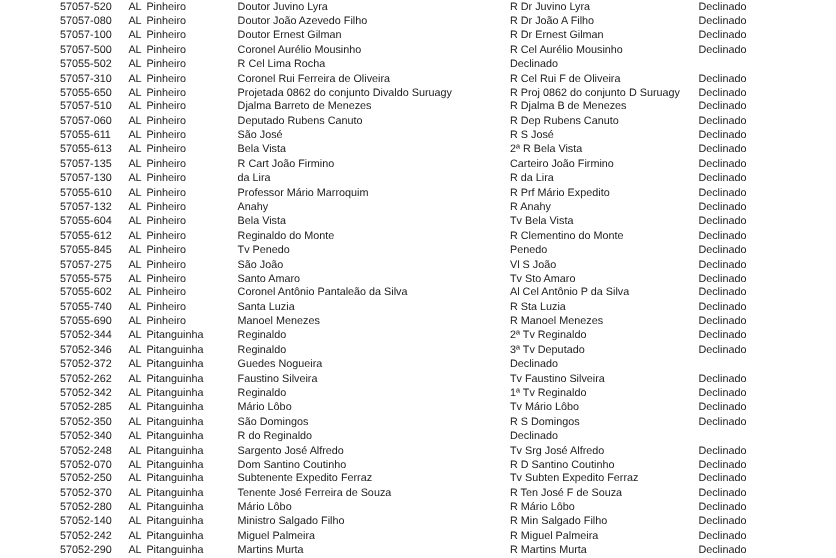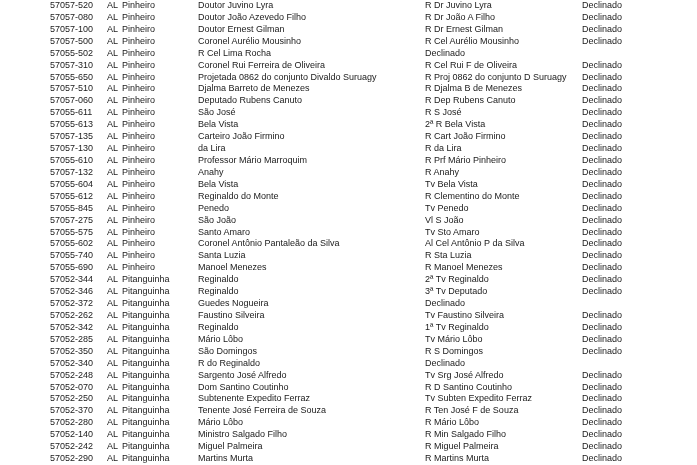--- a/index.html
+++ b/index.html
@@ -130,38 +130,38 @@
         <span class="cell c-uf">AL</span>
         <span class="cell c-bairro">Pinheiro</span>
         <span class="cell c-logradouro">Bela Vista</span>
         <span class="cell c-abreviatura">2ª R Bela Vista</span>
         <span class="cell c-situacao">Declinado</span>
       </div>
       <div class="trow">
         <span class="cell c-cep">57057-135</span>
         <span class="cell c-uf">AL</span>
         <span class="cell c-bairro">Pinheiro</span>
+        <span class="cell c-abreviatura">R Cart João Firmino</span>
         <span class="cell c-logradouro">Carteiro João Firmino</span>
-        <span class="cell c-abreviatura">R Cart João Firmino</span>
         <span class="cell c-situacao">Declinado</span>
       </div>
       <div class="trow">
         <span class="cell c-cep">57057-130</span>
         <span class="cell c-uf">AL</span>
         <span class="cell c-bairro">Pinheiro</span>
         <span class="cell c-logradouro">da Lira</span>
         <span class="cell c-abreviatura">R da Lira</span>
         <span class="cell c-situacao">Declinado</span>
       </div>
       <div class="trow">
         <span class="cell c-cep">57055-610</span>
         <span class="cell c-uf">AL</span>
         <span class="cell c-bairro">Pinheiro</span>
         <span class="cell c-logradouro">Professor Mário Marroquim</span>
-        <span class="cell c-abreviatura">R Prf Mário Pinheiro</span>
+        <span class="cell c-abreviatura">R Prf Mário Expedito</span>
         <span class="cell c-situacao">Declinado</span>
       </div>
       <div class="trow">
         <span class="cell c-cep">57057-132</span>
         <span class="cell c-uf">AL</span>
         <span class="cell c-bairro">Pinheiro</span>
         <span class="cell c-logradouro">Anahy</span>
         <span class="cell c-abreviatura">R Anahy</span>
         <span class="cell c-situacao">Declinado</span>
       </div>
@@ -178,22 +178,22 @@
         <span class="cell c-uf">AL</span>
         <span class="cell c-bairro">Pinheiro</span>
         <span class="cell c-logradouro">Reginaldo do Monte</span>
         <span class="cell c-abreviatura">R Clementino do Monte</span>
         <span class="cell c-situacao">Declinado</span>
       </div>
       <div class="trow">
         <span class="cell c-cep">57055-845</span>
         <span class="cell c-uf">AL</span>
         <span class="cell c-bairro">Pinheiro</span>
+        <span class="cell c-abreviatura">Tv Penedo</span>
         <span class="cell c-logradouro">Penedo</span>
-        <span class="cell c-abreviatura">Tv Penedo</span>
         <span class="cell c-situacao">Declinado</span>
       </div>
       <div class="trow">
         <span class="cell c-cep">57057-275</span>
         <span class="cell c-uf">AL</span>
         <span class="cell c-bairro">Pinheiro</span>
         <span class="cell c-logradouro">São João</span>
         <span class="cell c-abreviatura">Vl S João</span>
         <span class="cell c-situacao">Declinado</span>
       </div>

